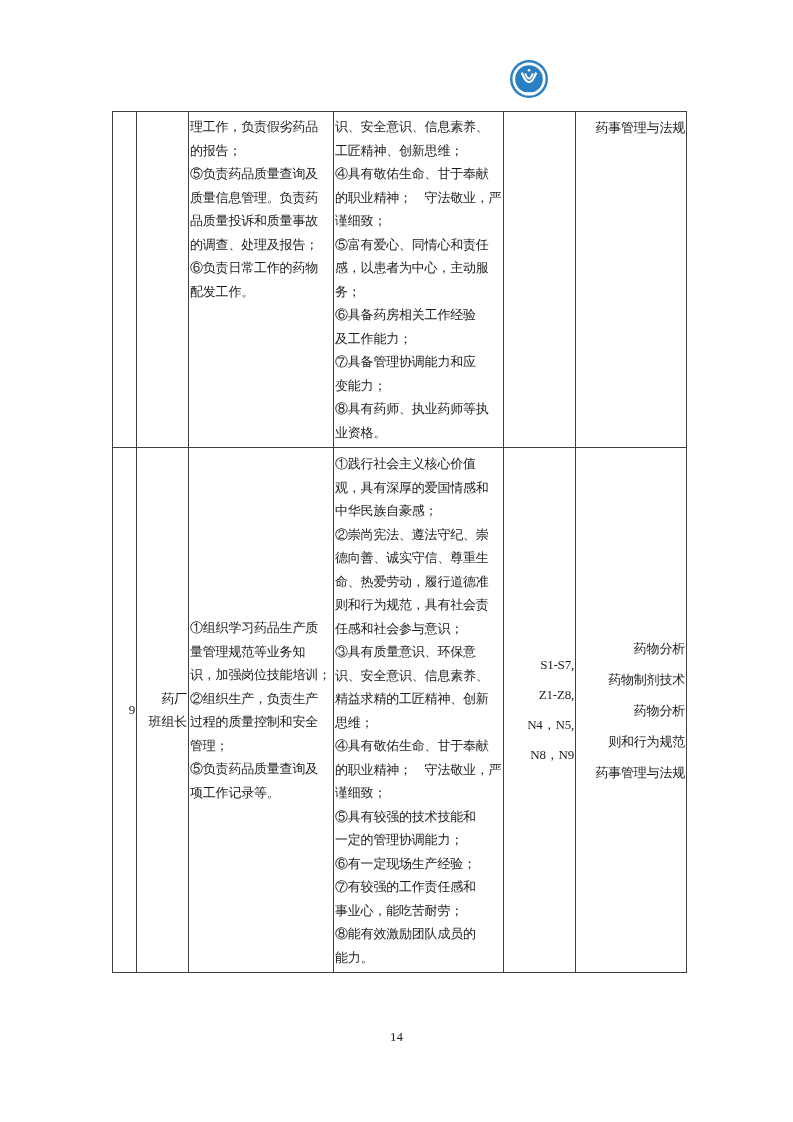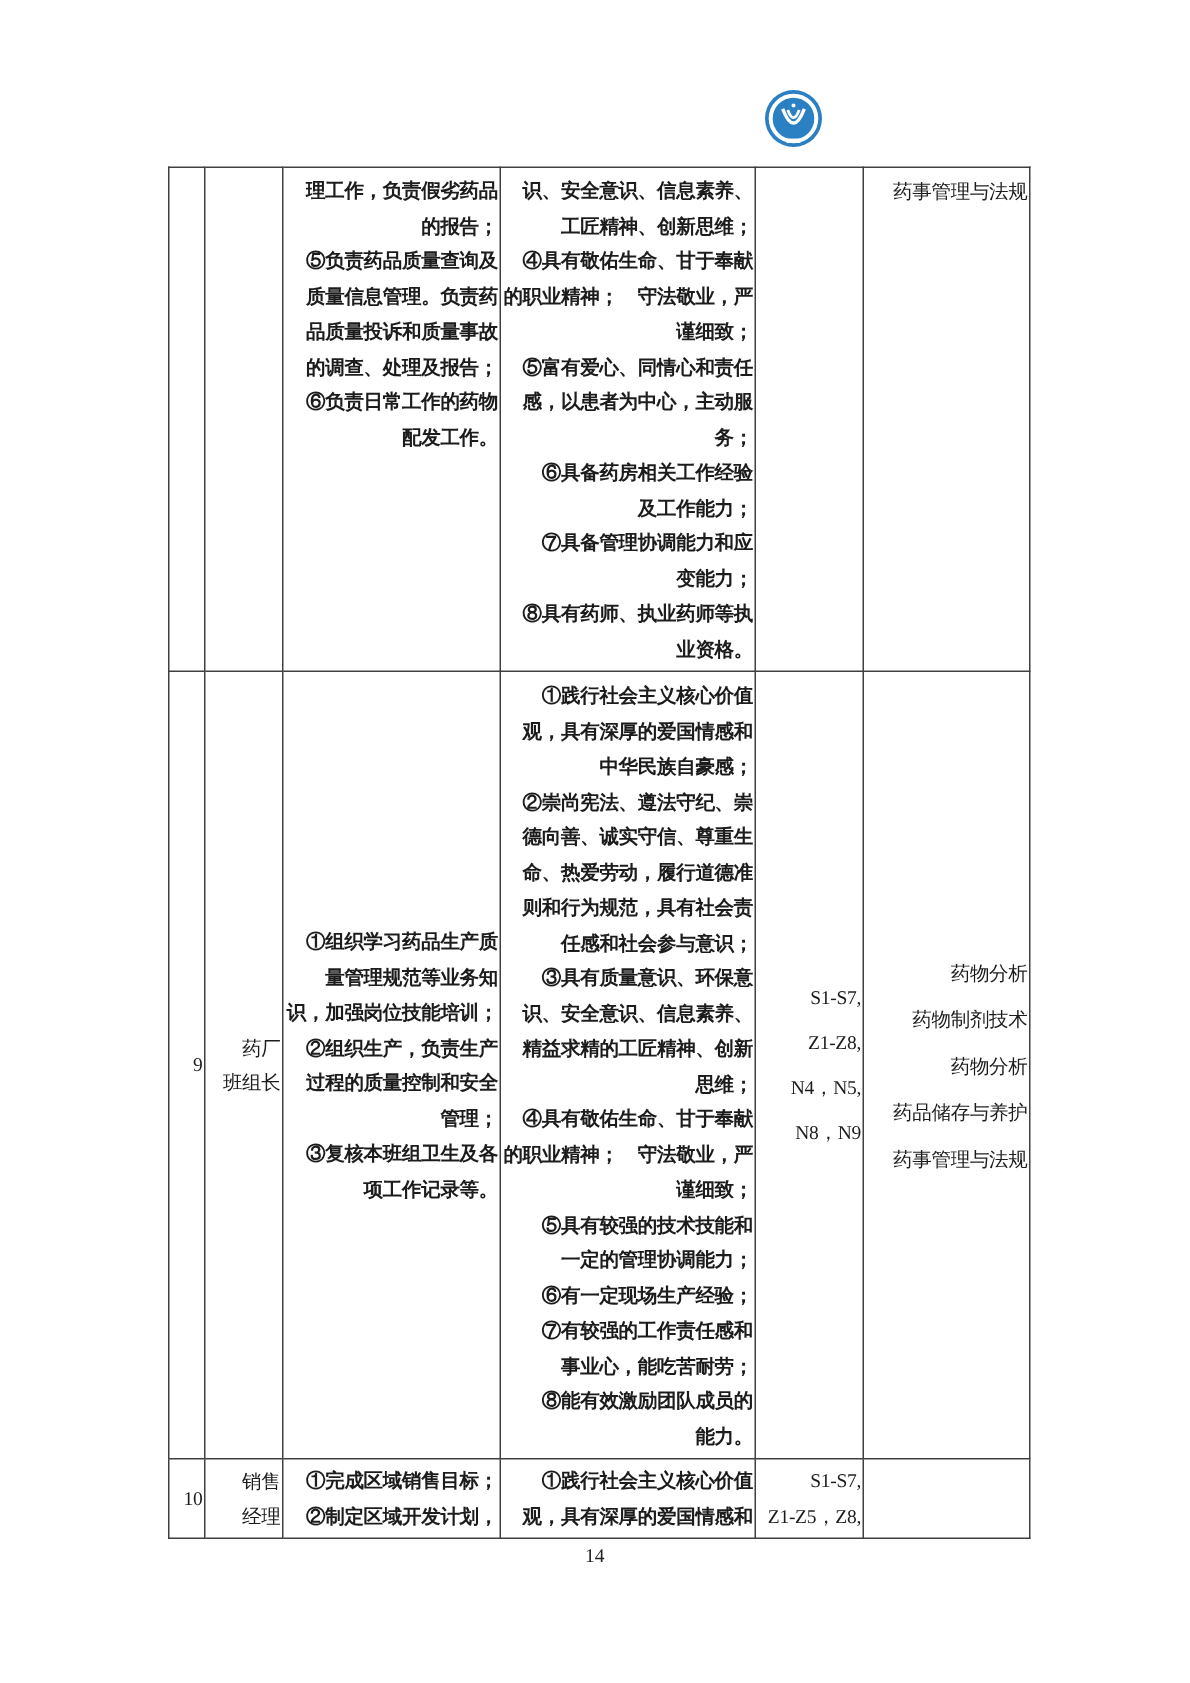--- a/index.html
+++ b/index.html
@@ -64,21 +64,21 @@
   col.c3 { width: 145px; }
   col.c4 { width: 170px; }
   col.c5 { width: 72px; }
   col.c6 { width: 111px; }
 
   tr.row-0 { height: 336px; }
   tr.row-1 { height: 525px; }
   tr.row-2 { height: 50px; }
 
   td.c-num, td.c-pos, td.c-code, td.c-course { text-align: right; }
-  td.c-duty, td.c-req { text-align: right; padding-left: 3px; padding-right: 1px; font-weight: bold; }
+  td.c-duty, td.c-req { text-align: left; padding-left: 3px; padding-right: 1px; }
 
   tr.row-0 td.c-course { padding-top: 4px; }
   tr.row-0 td.c-duty, tr.row-0 td.c-req { padding-top: 3px; }
 
   tr.row-1 td.c-num, tr.row-1 td.c-pos,
   tr.row-1 td.c-duty, tr.row-1 td.c-code,
   tr.row-1 td.c-course { vertical-align: middle; }
   tr.row-1 td.c-req { padding-top: 4px; }
   tr.row-1 td.c-code { line-height: 30px; }
   tr.row-1 td.c-course { line-height: 31px; }
@@ -152,21 +152,21 @@
       <tr class="row-1">
         <td class="c-num">9</td>
         <td class="c-pos">药厂
 班组长</td>
         <td class="c-duty">①组织学习药品生产质
 量管理规范等业务知
 识，加强岗位技能培训；
 ②组织生产，负责生产
 过程的质量控制和安全
 管理；
-③复核本班组卫生及各
+⑤负责药品质量查询及
 项工作记录等。</td>
         <td class="c-req">①践行社会主义核心价值
 观，具有深厚的爱国情感和
 中华民族自豪感；
 ②崇尚宪法、遵法守纪、崇
 德向善、诚实守信、尊重生
 命、热爱劳动，履行道德准
 则和行为规范，具有社会责
 任感和社会参与意识；
 ③具有质量意识、环保意
@@ -183,33 +183,21 @@
 事业心，能吃苦耐劳；
 ⑧能有效激励团队成员的
 能力。</td>
         <td class="c-code">S1-S7,
 Z1-Z8,
 N4，N5,
 N8，N9</td>
         <td class="c-course">药物分析
 药物制剂技术
 药物分析
-药品储存与养护
+则和行为规范
 药事管理与法规</td>
-      </tr>
-      <tr class="row-2">
-        <td class="c-num">10</td>
-        <td class="c-pos">销售
-经理</td>
-        <td class="c-duty">①完成区域销售目标；
-②制定区域开发计划，</td>
-        <td class="c-req">①践行社会主义核心价值
-观，具有深厚的爱国情感和</td>
-        <td class="c-code">S1-S7,
-Z1-Z5，Z8,</td>
-        <td class="c-course"></td>
       </tr>
     </tbody>
   </table>
 
   <div class="pagenum">14</div>
 
 </div>
 
 </body></html>

